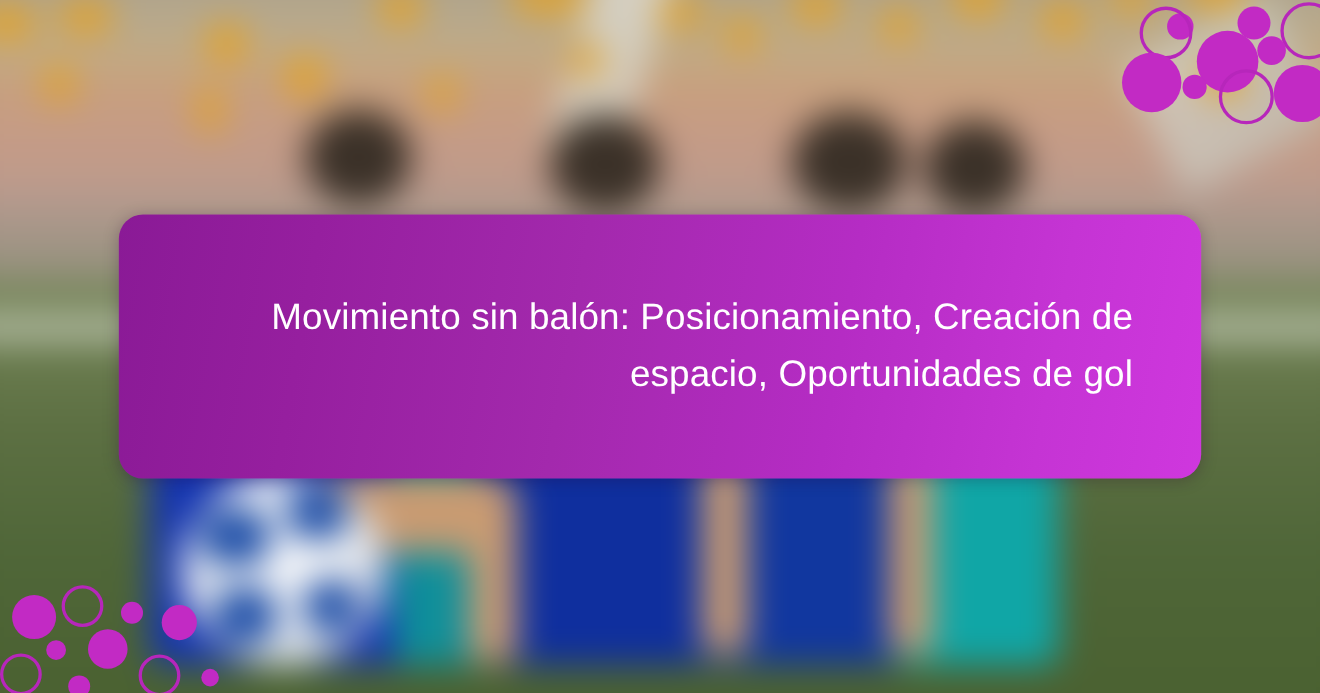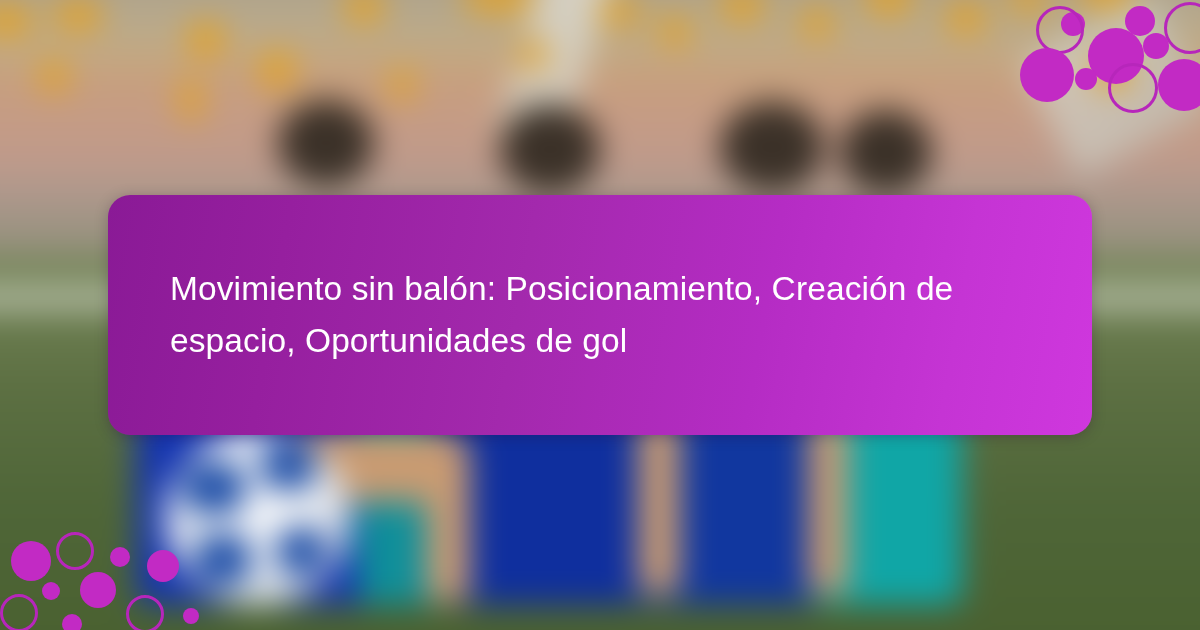--- a/index.html
+++ b/index.html
@@ -80,21 +80,21 @@
     border-radius:22px;
     background:linear-gradient(100deg,#8a1a96 0%,#961f9f 18%,#a329ad 42%,#b52cc4 66%,#c534d4 85%,#cf37de 100%);
     display:flex;align-items:center;justify-content:center;
     box-shadow:0 2px 14px rgba(40,0,45,.25);
   }
   .banner-title{
     color:#ffffff;
     font-size:33.5px;
     line-height:52px;
     font-weight:400;
-    text-align:left;
+    text-align:right;
     letter-spacing:.1px;
     max-width:860px;
     padding:0 18px;
   }
 </style>
 </head>
 <body>
 
 <div id="stage">
 

